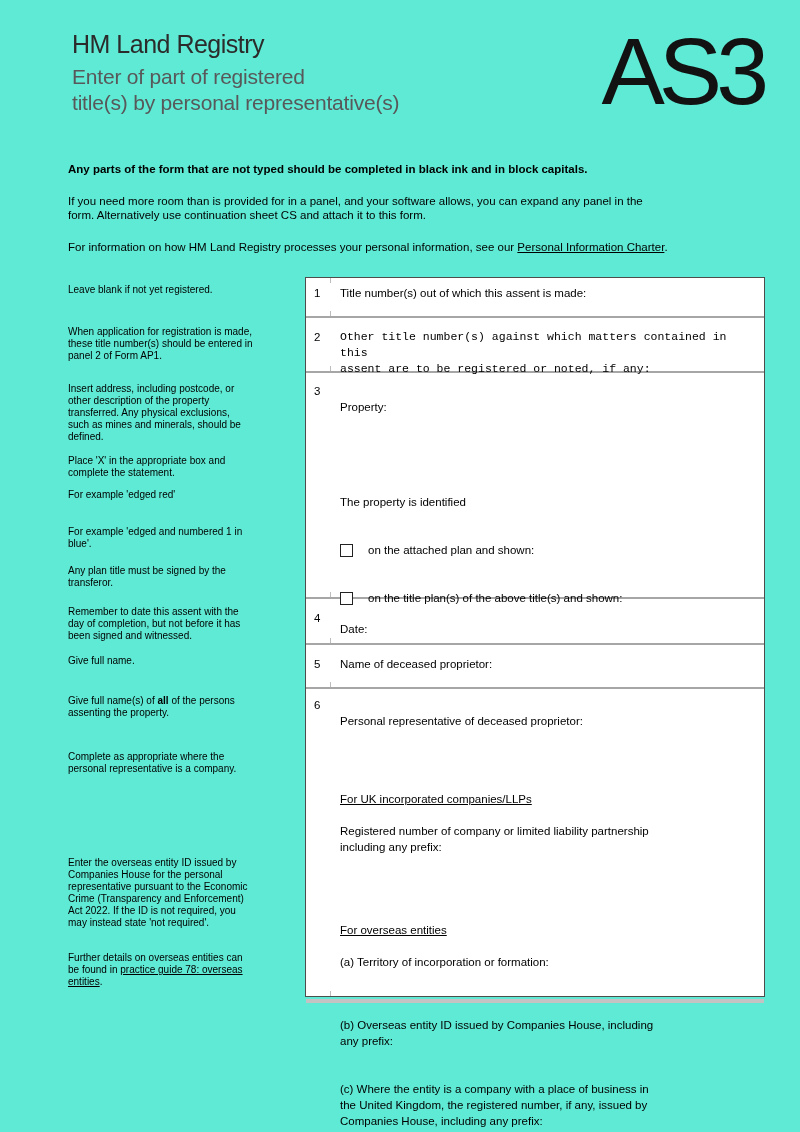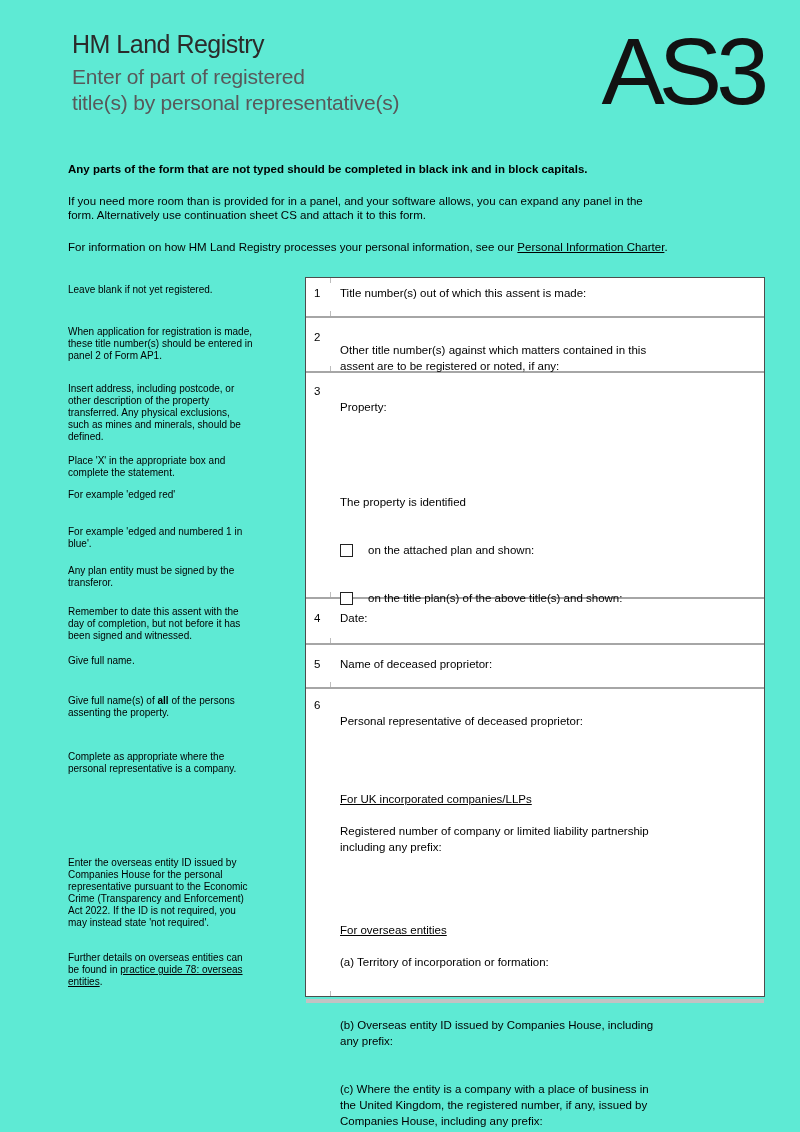--- a/index.html
+++ b/index.html
@@ -89,21 +89,21 @@
   <div class="note" style="top:383px;">Insert address, including postcode, or
 other description of the property
 transferred. Any physical exclusions,
 such as mines and minerals, should be
 defined.</div>
   <div class="note" style="top:455px;">Place 'X' in the appropriate box and
 complete the statement.</div>
   <div class="note" style="top:489px;">For example 'edged red'</div>
   <div class="note" style="top:526px;">For example 'edged and numbered 1 in
 blue'.</div>
-  <div class="note" style="top:565px;">Any plan entity must be signed by the
+  <div class="note" style="top:565px;">Any plan title must be signed by the
 transferor.</div>
   <div class="note" style="top:606px;">Remember to date this assent with the
 day of completion, but not before it has
 been signed and witnessed.</div>
   <div class="note" style="top:655px;">Give full name.</div>
   <div class="note" style="top:695px;"><span>Give full name(s) of </span><b>all</b><span> of the persons
 assenting the property.</span></div>
   <div class="note" style="top:751px;">Complete as appropriate where the
 personal representative is a company.</div>
   <div class="note" style="top:857px;">Enter the overseas entity ID issued by
@@ -118,21 +118,21 @@
 
   <div class="panel-table">
 
     <div class="row" style="height:40px;">
       <div class="num" style="padding-top:7px;">1</div>
       <div class="content" style="padding-top:7px;">Title number(s) out of which this assent is made:</div>
     </div>
 
     <div class="row" style="height:55px;">
       <div class="num" style="padding-top:11px;">2</div>
-      <div class="content" style="padding-top:24px;">Other title number(s) against which matters contained in this
+      <div class="content" style="padding-top:11px;font-family:Liberation Mono, monospace;">Other title number(s) against which matters contained in this
 assent are to be registered or noted, if any:</div>
     </div>
 
     <div class="row" style="height:226px;">
       <div class="num" style="padding-top:10px;">3</div>
       <div class="content" style="padding-top:10px;">
         <div>Property:</div>
         <div style="margin-top:63px;">The property is identified</div>
         <div class="opt" style="margin-top:16px;">
           <span class="checkbox"></span>
@@ -140,21 +140,21 @@
         </div>
         <div class="opt" style="margin-top:16px;">
           <span class="checkbox"></span>
           <span>on the title plan(s) of the above title(s) and shown:</span>
         </div>
       </div>
     </div>
 
     <div class="row" style="height:46px;">
       <div class="num" style="padding-top:11px;">4</div>
-      <div class="content" style="padding-top:11px;">Date:</div>
+      <div class="content" style="padding-top:22px;">Date:</div>
     </div>
 
     <div class="row" style="height:44px;">
       <div class="num" style="padding-top:11px;">5</div>
       <div class="content" style="padding-top:11px;">Name of deceased proprietor:</div>
     </div>
 
     <div class="row" style="height:307px;">
       <div class="num" style="padding-top:8px;">6</div>
       <div class="content" style="padding-top:8px;">

